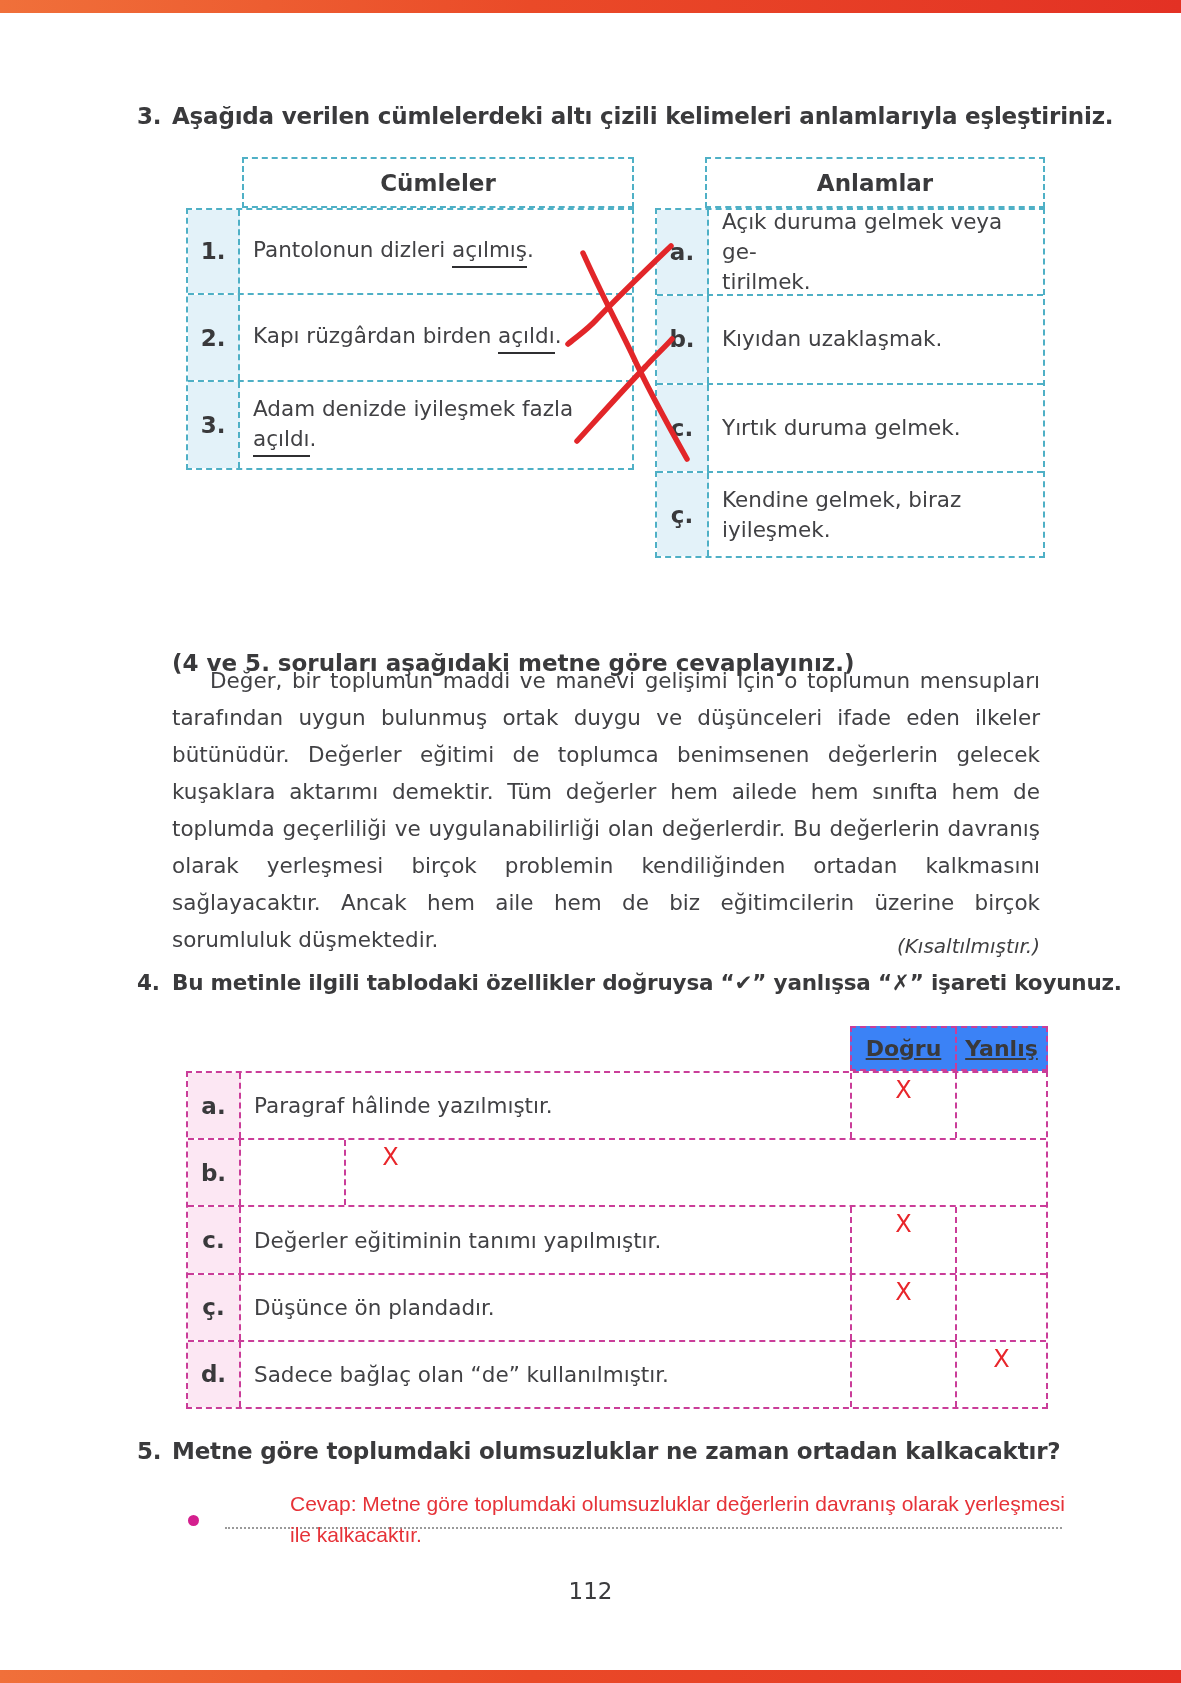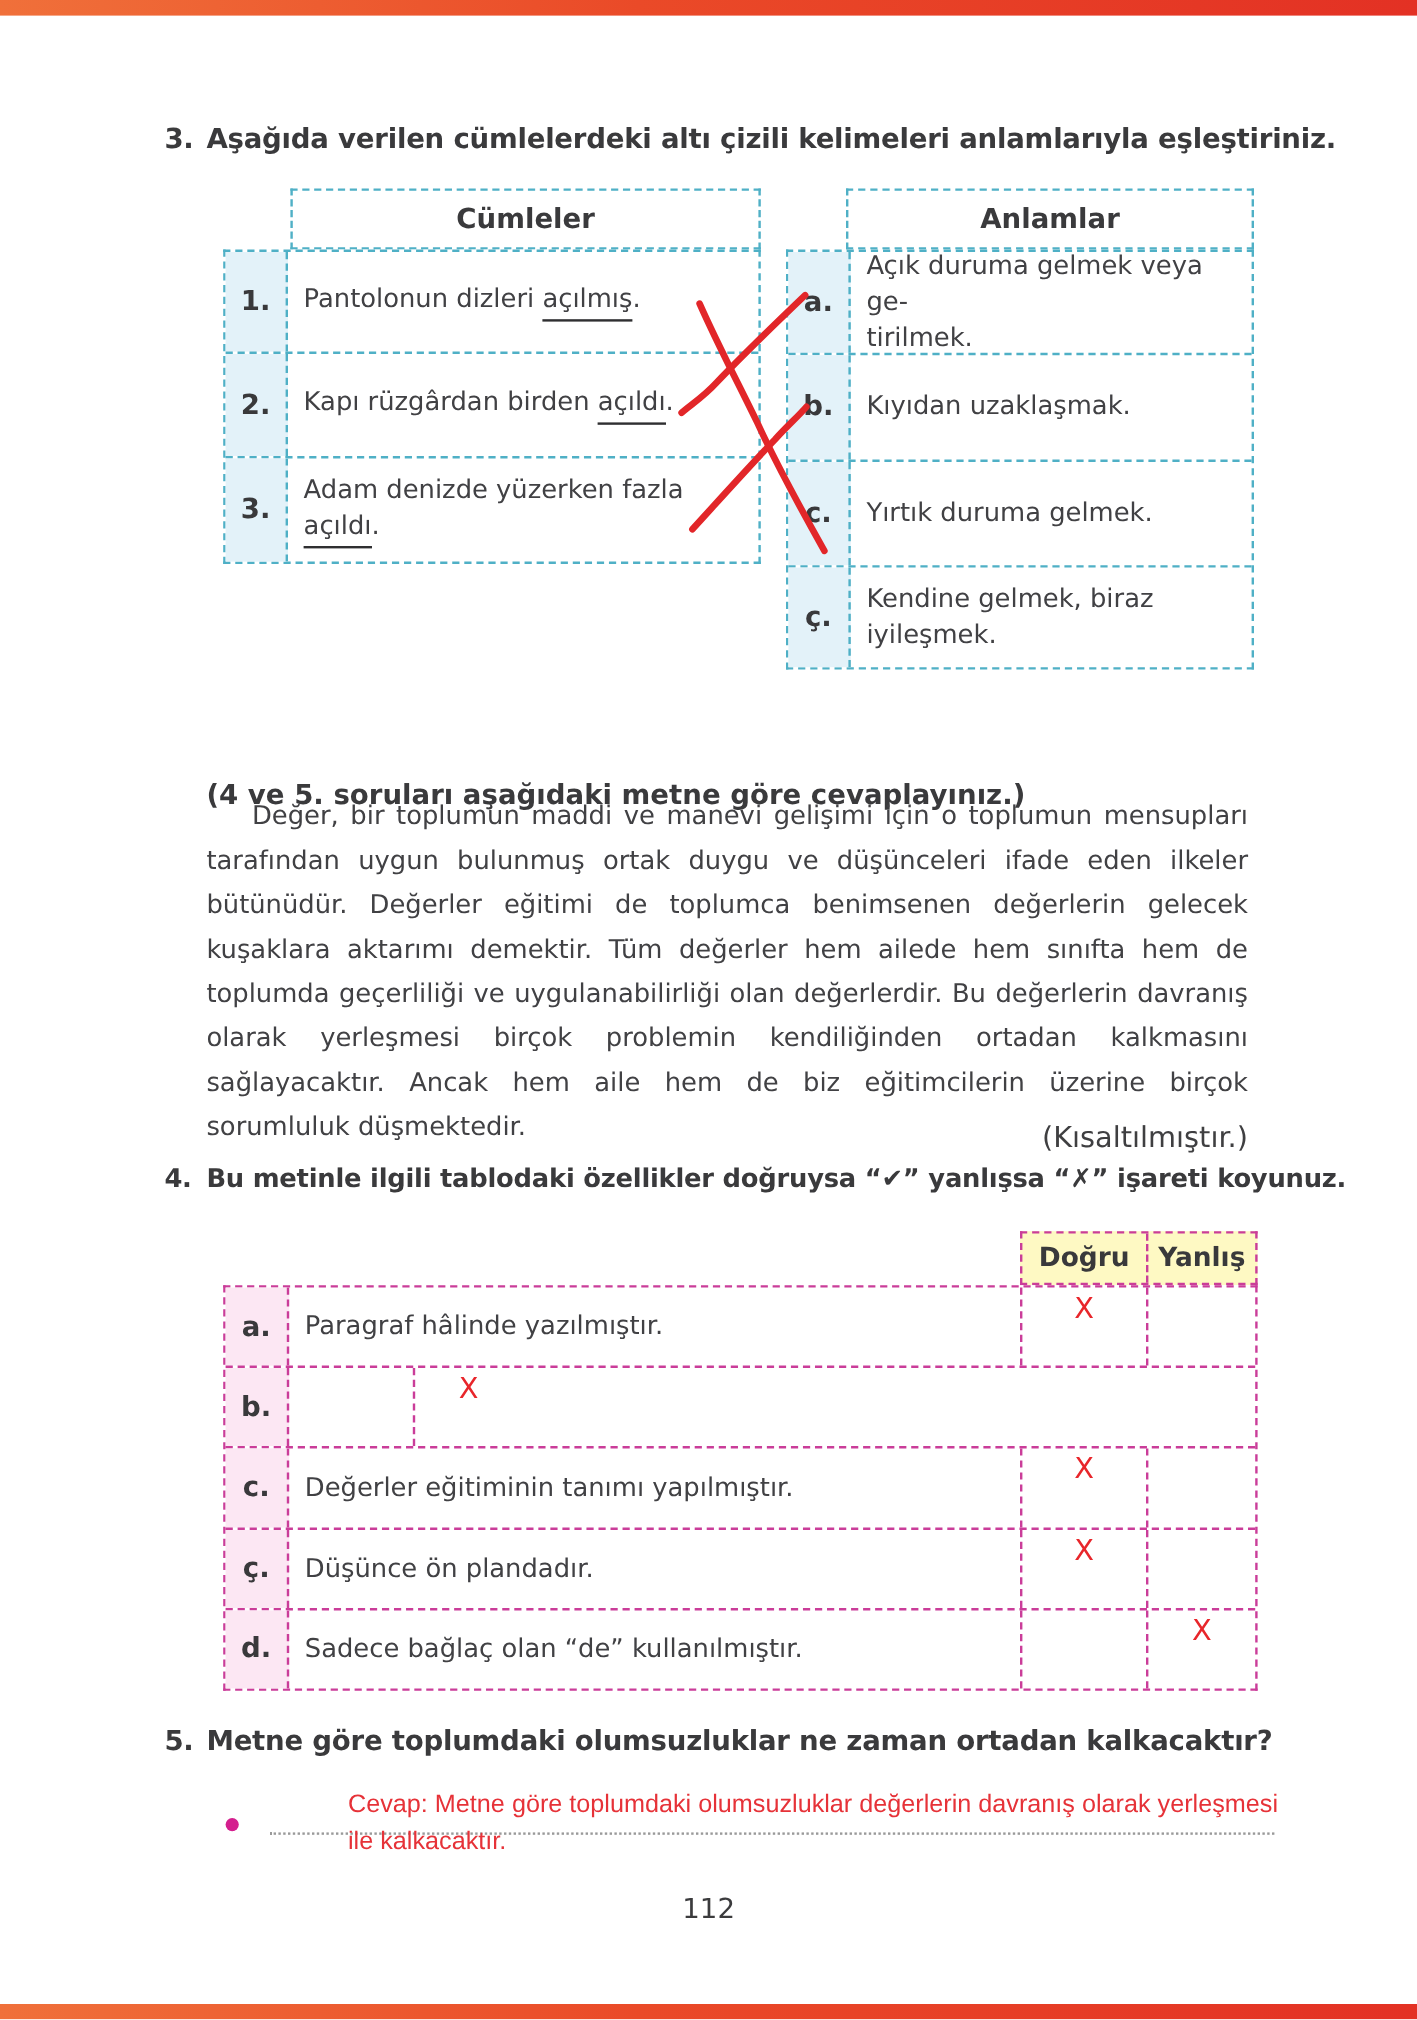--- a/index.html
+++ b/index.html
@@ -26,24 +26,24 @@
                  white-space:pre-line;line-height:30px;box-sizing:border-box;}
   .ul{display:inline-block;border-bottom:2.5px solid #2f2f31;padding-bottom:1px;}
 
   
   .pen path{fill:none;stroke:#e22629;stroke-width:5.5;stroke-linecap:round;}
 
   
   .note{font-weight:700;font-size:23px;color:#3a3a3c;}
   .passage{width:868px;font-size:21.5px;line-height:37px;color:#414144;text-align:justify;text-indent:38px;}
   .byline{width:500px;text-align:right;font-style:italic;font-size:21.5px;color:#3f3f41;}
-  .srcnote{width:500px;text-align:right;font-size:24px;color:#3f3f41;}
+  .srcnote{width:500px;text-align:right;font-style:italic;font-size:20px;color:#3f3f41;}
 
   
-  .tf-header{border:2px dashed #ca3d99;box-sizing:border-box;display:flex;background:#fef9c3;}
+  .tf-header{border:2px dashed #ca3d99;box-sizing:border-box;display:flex;background:#3b82f6;text-decoration:underline;}
   .tf-header .tf-hcell{display:flex;align-items:center;justify-content:center;font-weight:700;
                        font-size:22px;color:#39393b;box-sizing:border-box;}
   .tf-header .tf-hcell:first-child{border-right:2px dashed #ca3d99;}
   .tf-rows{border:2px dashed #ca3d99;box-sizing:border-box;display:flex;flex-direction:column;background:#fff;}
   .tf-row{display:flex;flex:1;box-sizing:border-box;}
   .tf-row + .tf-row{border-top:2px dashed #ca3d99;}
   .tf-letter{flex:0 0 53px;background:#fce7f3;border-right:2px dashed #ca3d99;box-sizing:border-box;
              display:flex;align-items:center;justify-content:center;font-weight:700;font-size:23px;color:#39393b;}
   .tf-text{flex:1;border-right:2px dashed #ca3d99;box-sizing:border-box;display:flex;align-items:center;
            padding-left:13px;font-size:21.5px;color:#414144;}
@@ -78,21 +78,21 @@
     <div class="match-row" style="height:84px;">
       <div class="cell-key">1.</div>
       <div class="cell-sentence"><span><span>Pantolonun dizleri </span><span class="ul">açılmış</span><span>.</span></span></div>
     </div>
     <div class="match-row" style="height:89px;">
       <div class="cell-key">2.</div>
       <div class="cell-sentence"><span><span>Kapı rüzgârdan birden </span><span class="ul">açıldı</span><span>.</span></span></div>
     </div>
     <div class="match-row" style="height:89px;">
       <div class="cell-key">3.</div>
-      <div class="cell-sentence"><span><span>Adam denizde yüzerken fazla </span><span class="ul">açıldı</span><span>.</span></span></div>
+      <div class="cell-sentence"><span><span>Adam denizde iyileşmek fazla </span><span class="ul">açıldı</span><span>.</span></span></div>
     </div>
   </div>
 
   <div class="abs match-header" style="left:705px;top:157px;width:340px;height:51px;">
     <span>Anlamlar</span>
   </div>
   <div class="abs match-rows" style="left:655px;top:208px;width:390px;height:350px;">
     <div class="match-row" style="height:84px;">
       <div class="cell-key">a.</div>
       <div class="cell-sentence">Açık duruma gelmek veya ge-

